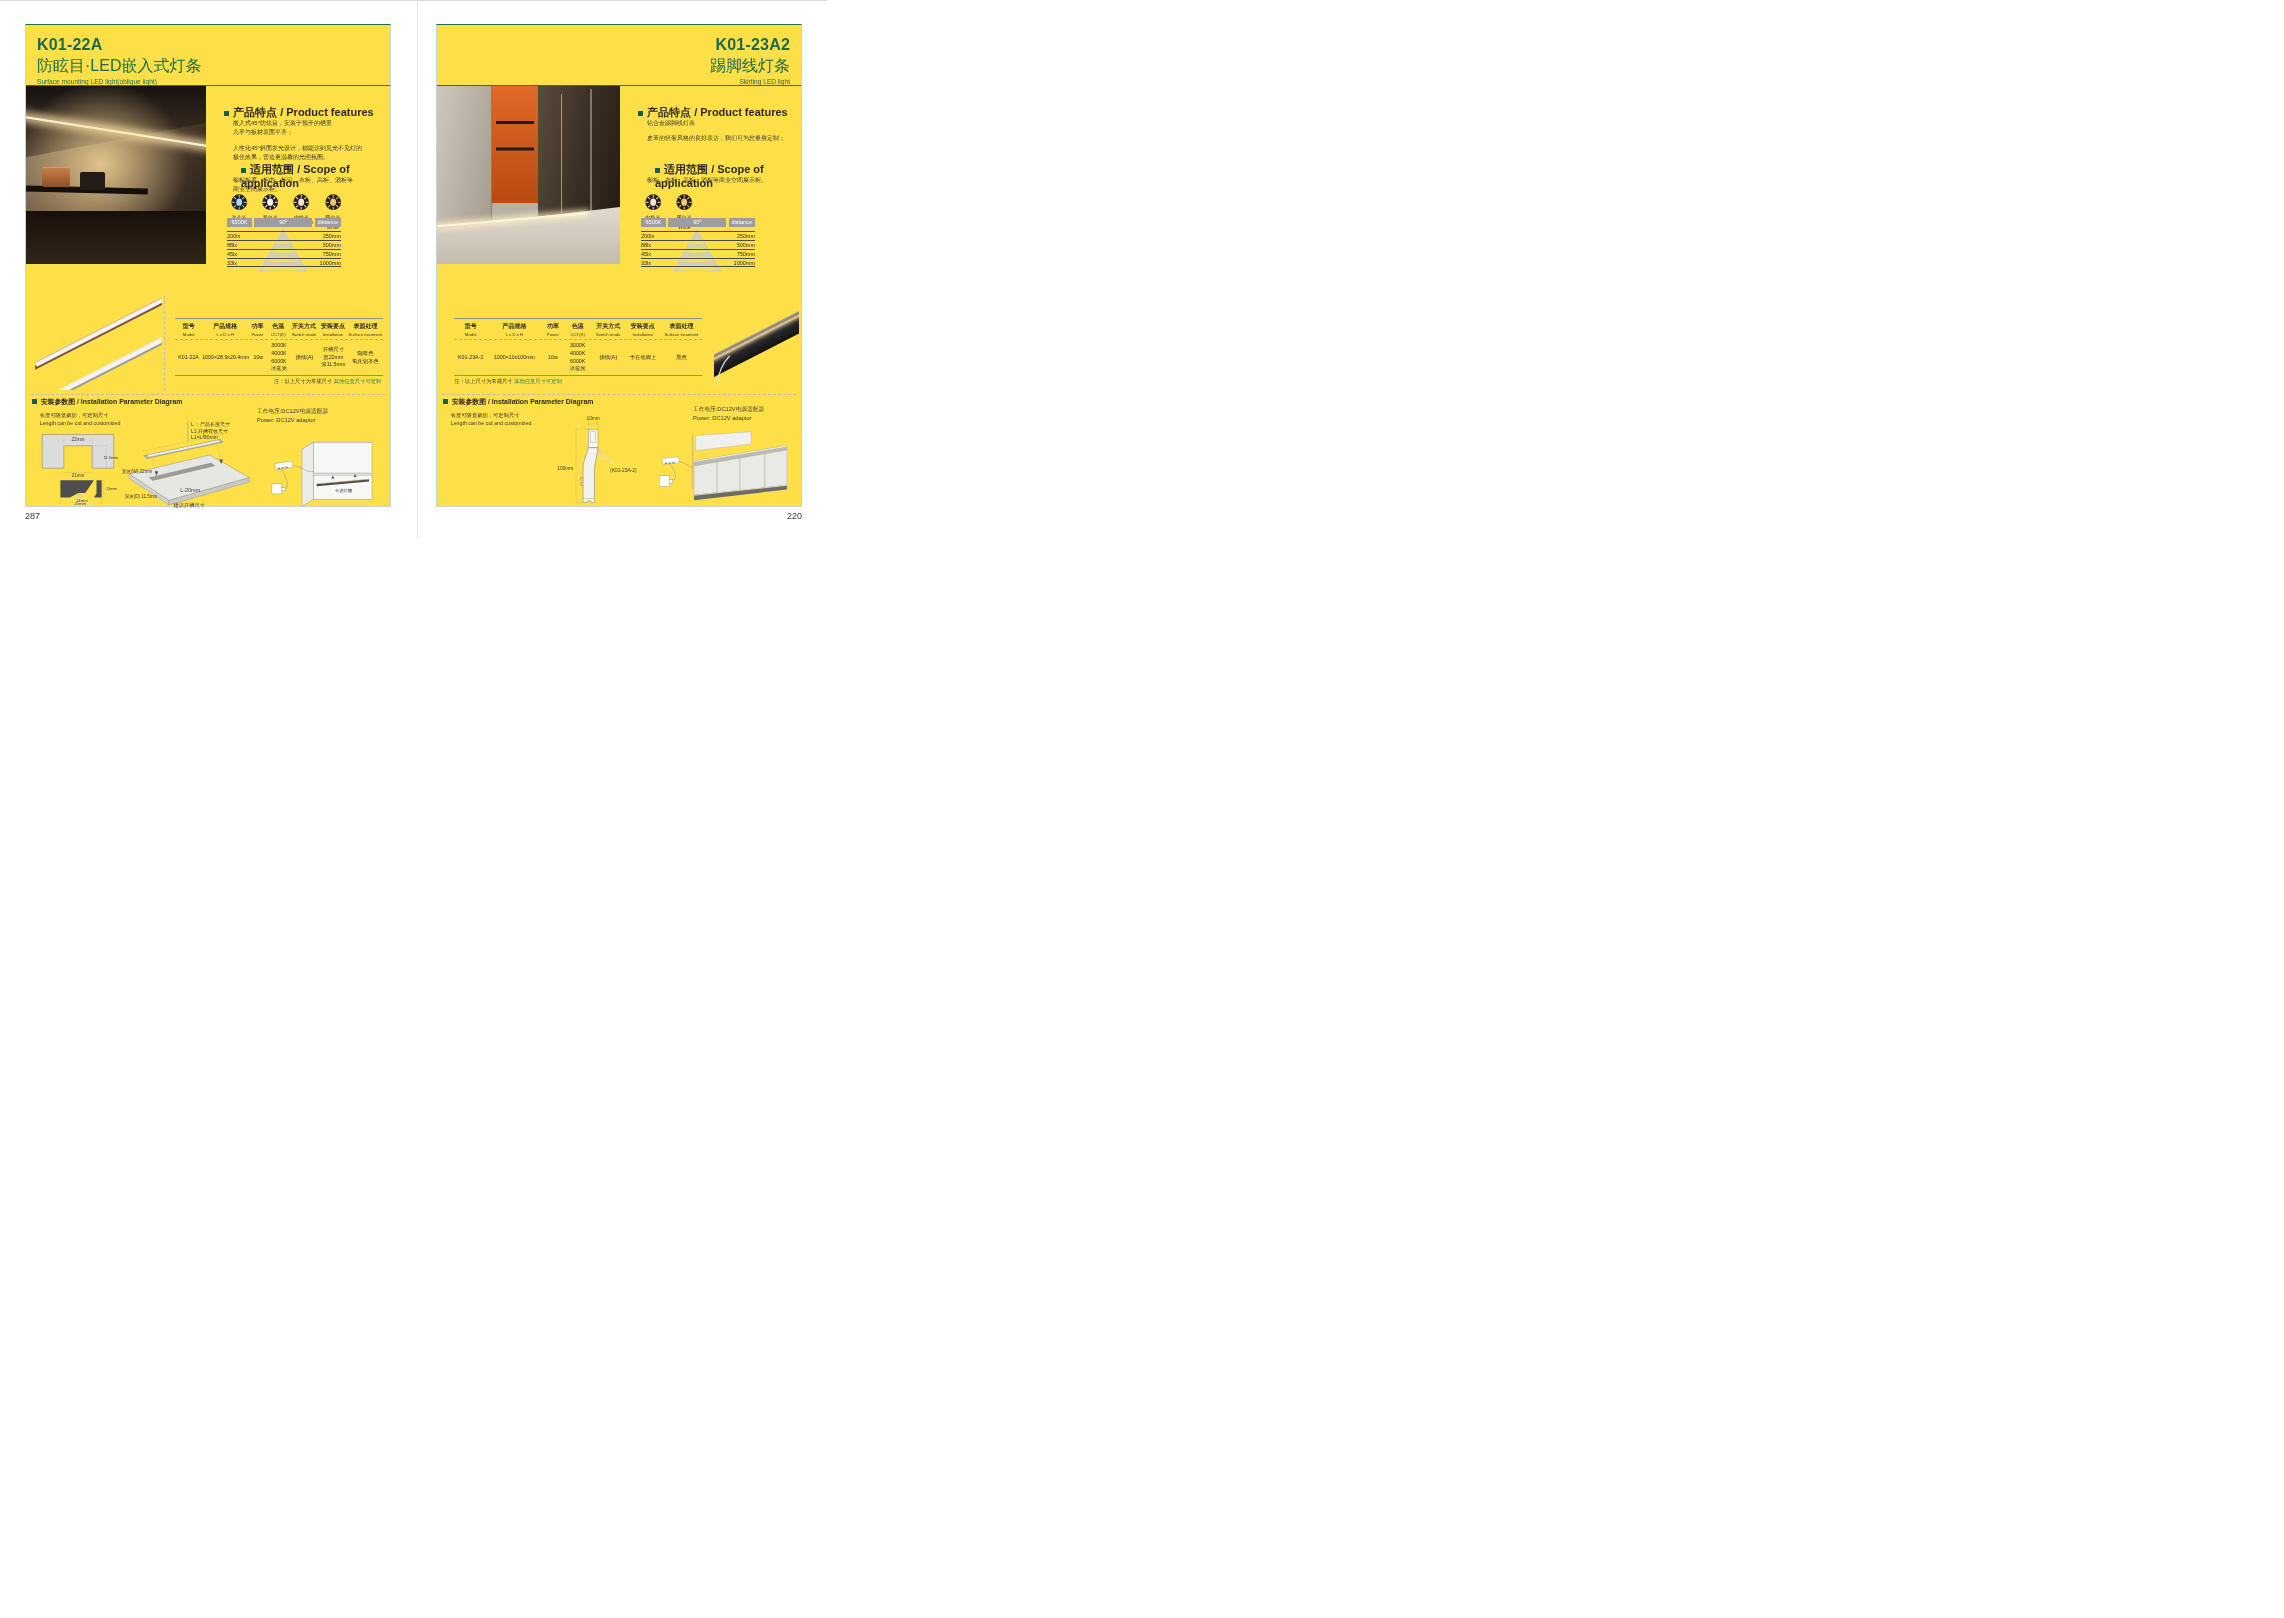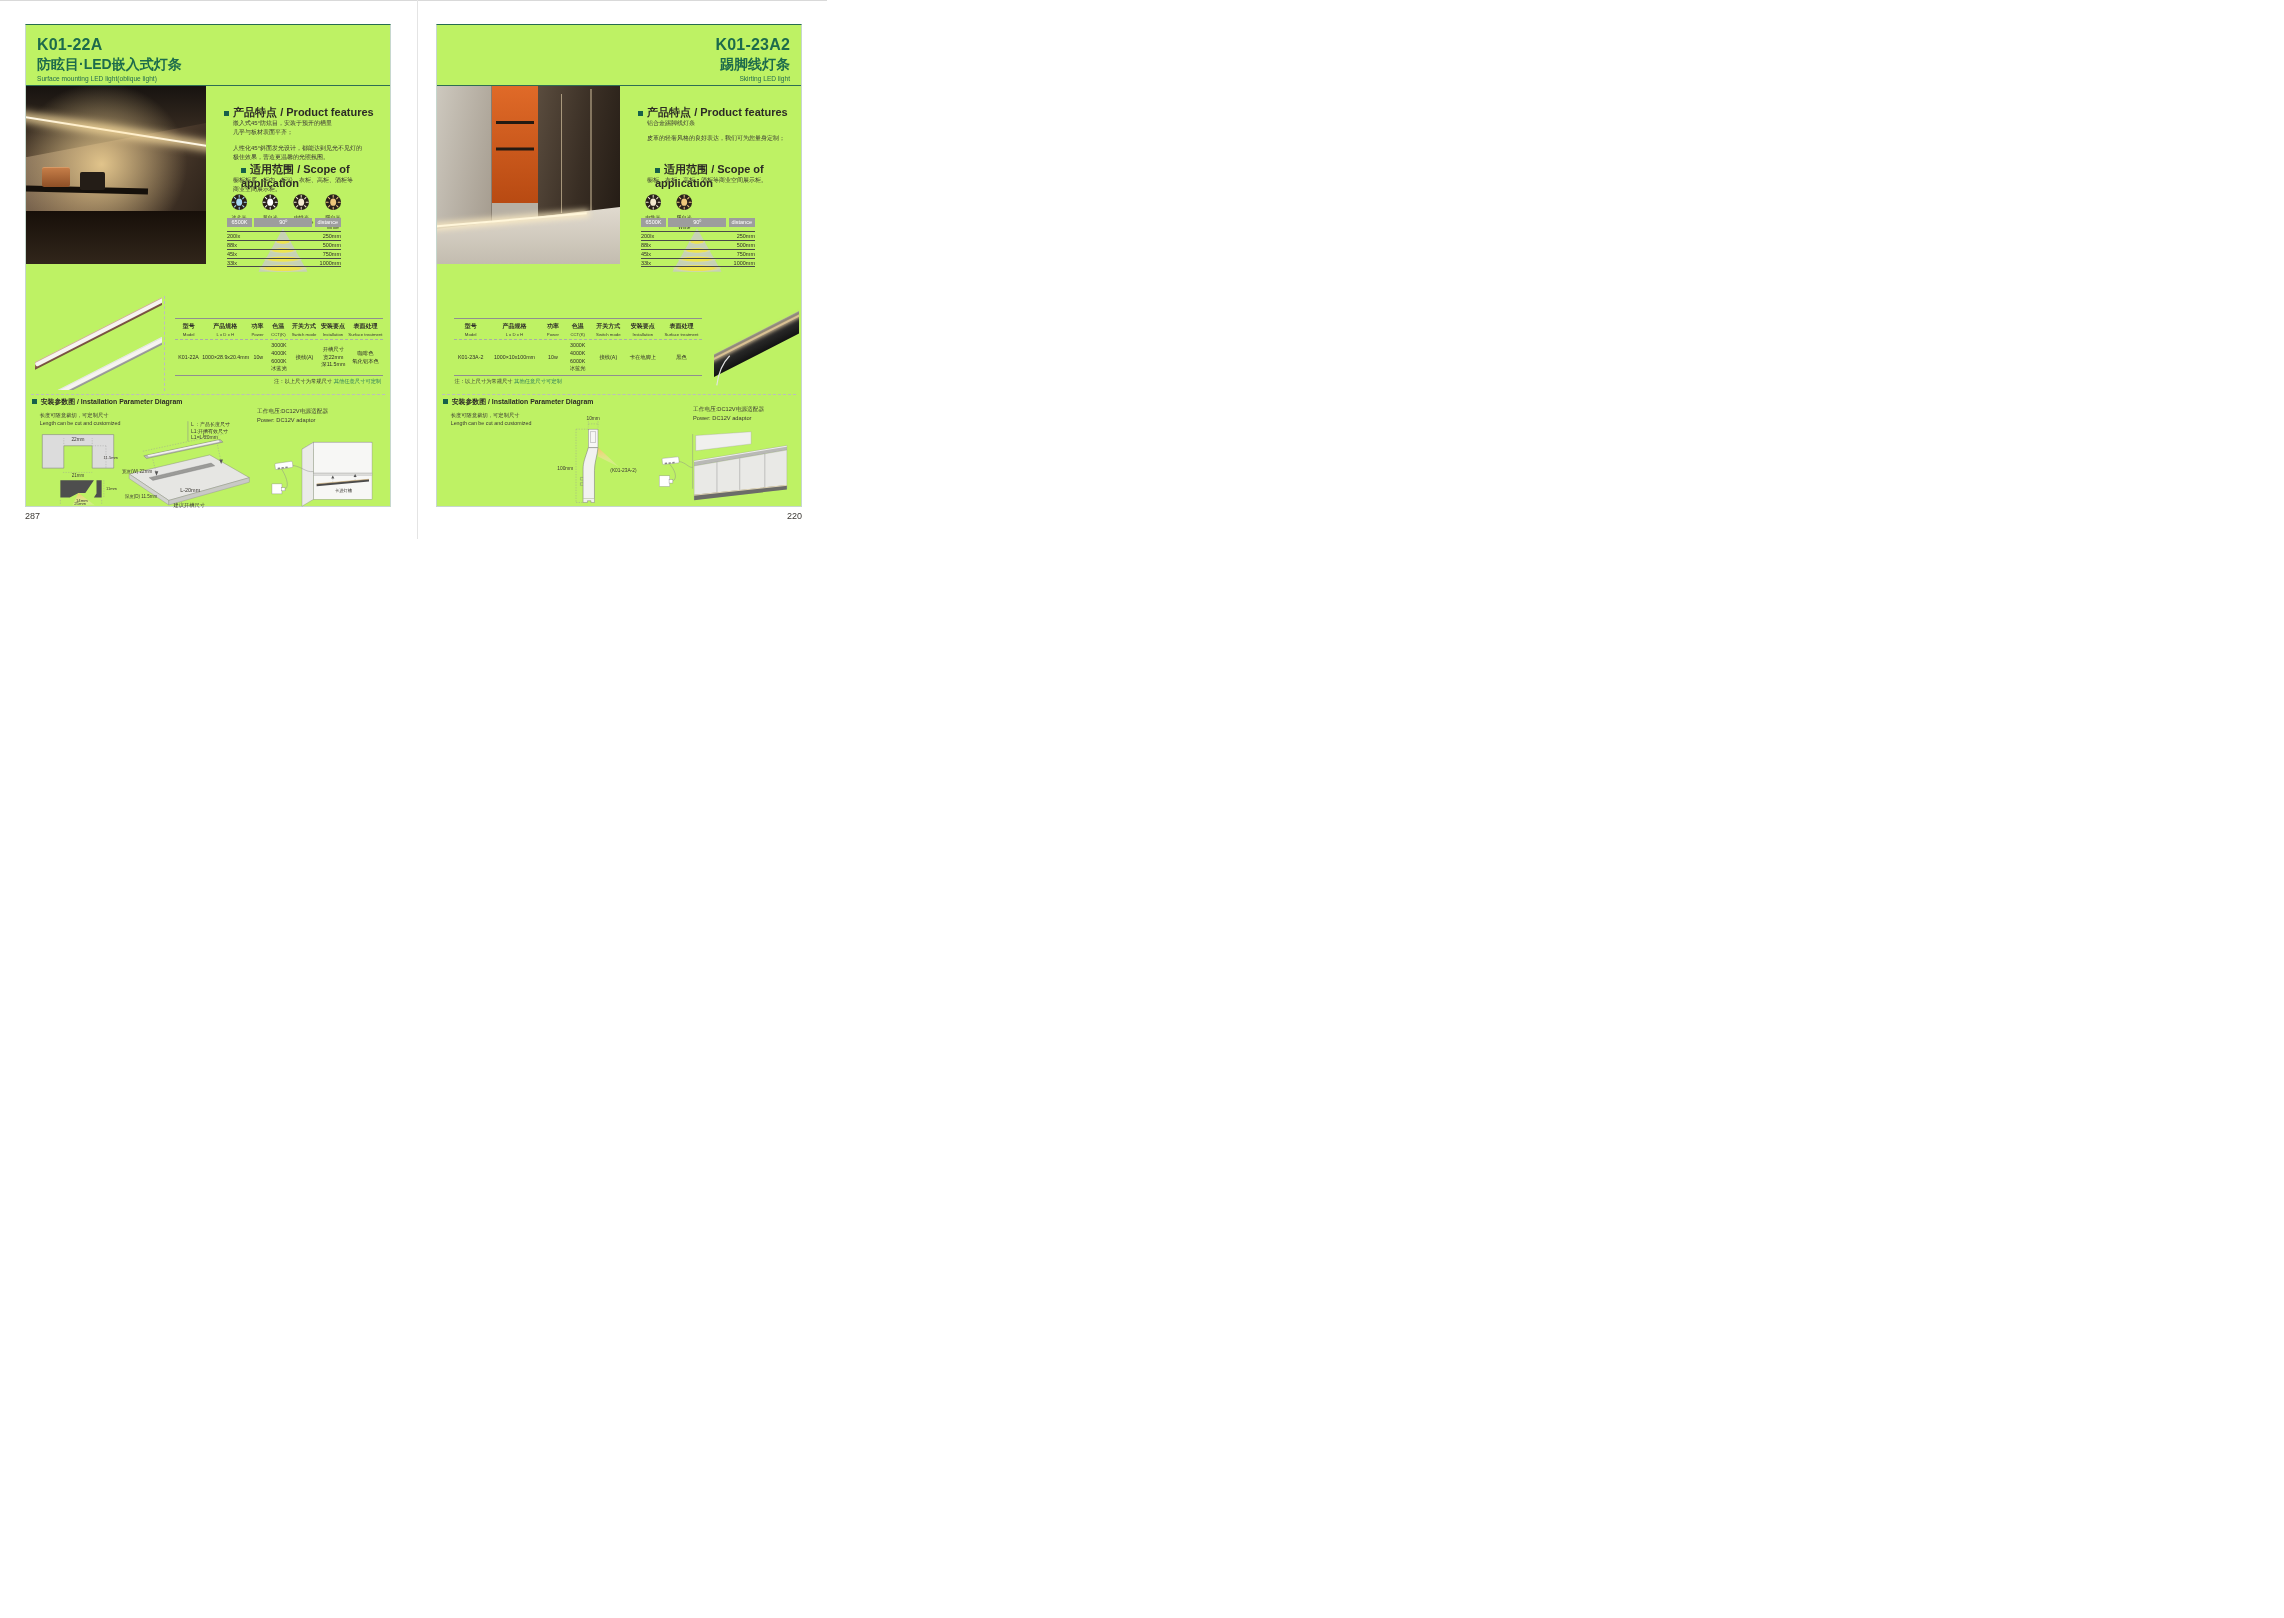--- a/index.html
+++ b/index.html
@@ -6,30 +6,30 @@
   html,body { background:#ffffff; }
   body {
     width:827px; height:539px; position:relative;
     font-family:"Liberation Sans","DejaVu Sans",sans-serif;
     color:#3b3833; overflow:hidden;
   }
   .gutter { position:absolute; left:417px; top:0; height:100%; border-left:0.5px solid #e4e4e4; }
   .edge-top { position:absolute; left:0; top:0; width:100%; height:1.4px; background:#d9d9d9; }
 
   .page {
-    position:absolute; top:24px; width:366px; height:483px; background:#bef264;
+    position:absolute; top:24px; width:366px; height:483px; background:#fde047;
     border:0.5px solid #c6d7ce; border-top:1.4px solid #266c50;
   }
   .page-left  { left:25px; }
   .page-right { left:436px; }
 
   .page-header { position:absolute; top:0; left:0; right:0; height:60px; padding:11px 11px 0 11px; }
   .page-right .page-header { text-align:right; }
   .model-title { font-size:16px; font-weight:bold; color:#1d6b4c; letter-spacing:0.2px; }
-  .title-cn { font-size:14px; font-weight:bold; color:#1d6b4c; margin-top:1.8px; }
+  .title-cn { font-size:16px; font-weight:normal; color:#1d6b4c; margin-top:1.8px; }
   .title-en { font-size:6.6px; color:#256c50; margin-top:1.4px; }
 
   .header-rule { position:absolute; left:0; right:0; top:60px; height:0.9px; background:#2e6e53; }
 
   
   .photo { position:absolute; top:61px; overflow:hidden; }
   .photo-l { left:0; width:180px; height:178px; }
   .photo-r { left:0; width:183px; height:178px; }
   .pl-bg { position:absolute; inset:0; background:linear-gradient(118deg,#8f7b63 0%,#6a543f 42%,#3a2d22 78%,#241b13 100%); }
   .pl-ceil { position:absolute; left:0; top:0; width:100%; height:40%;

